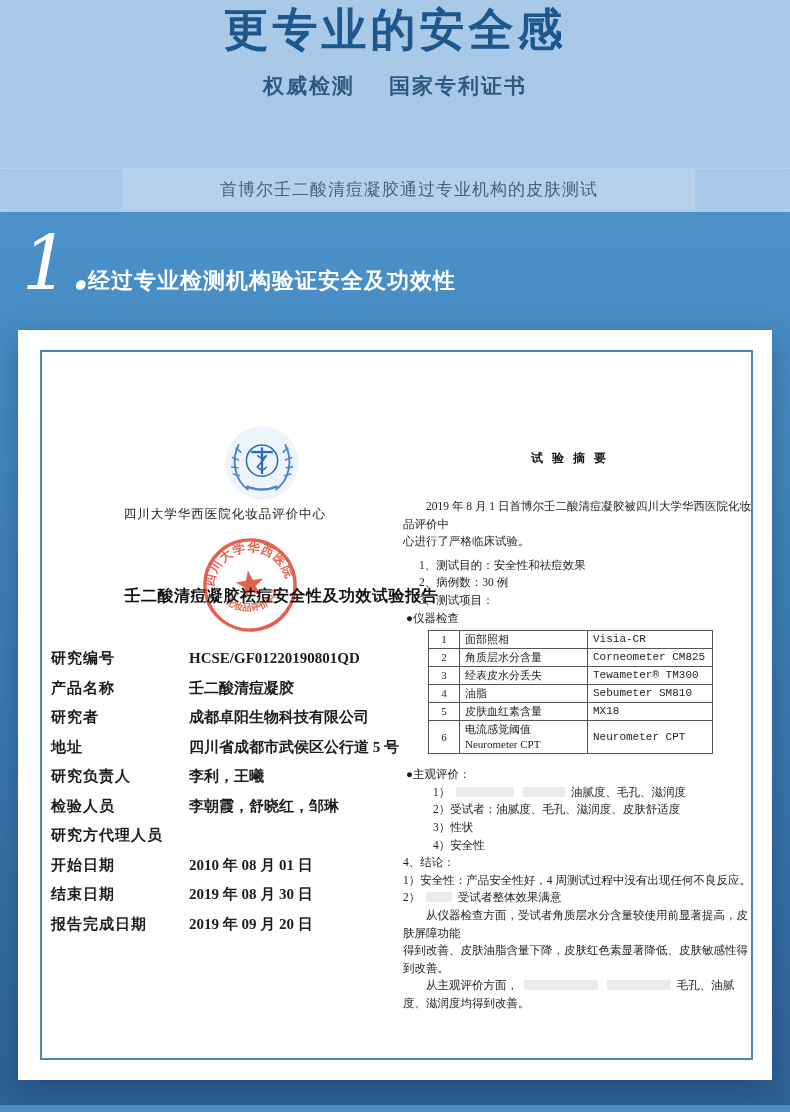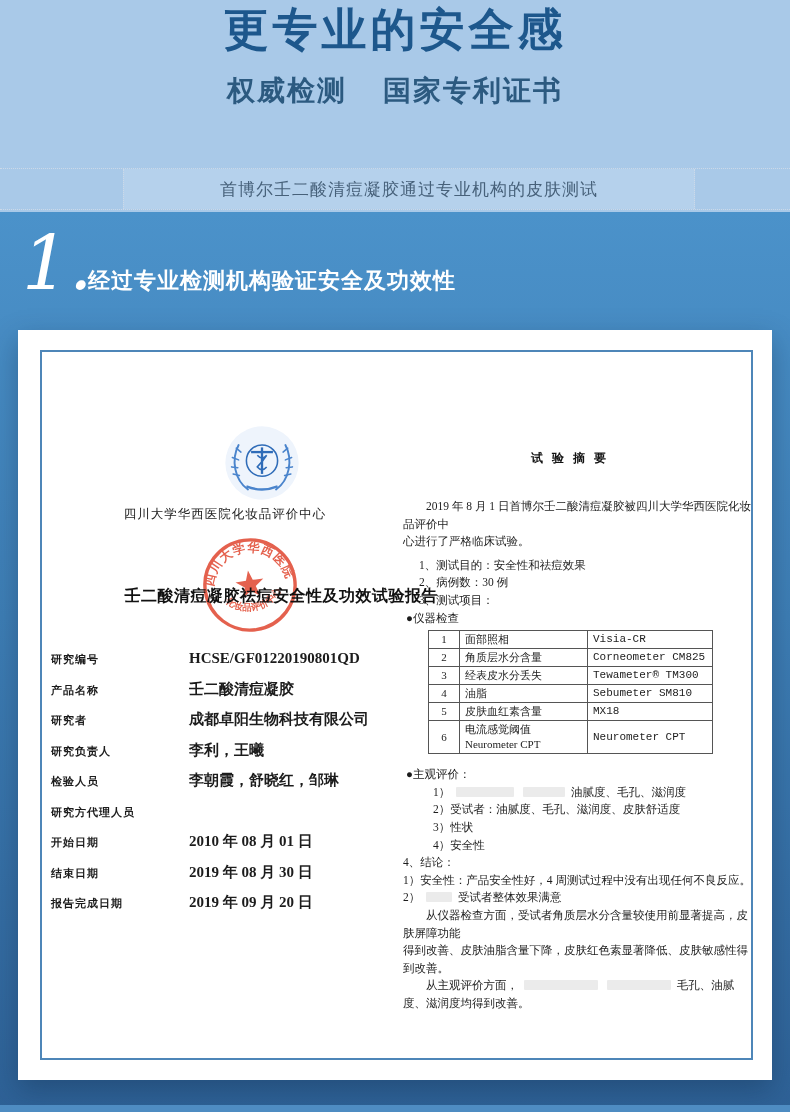--- a/index.html
+++ b/index.html
@@ -3,21 +3,21 @@
 <meta charset="utf-8">
 <style>
   html,body{margin:0;padding:0;background:#dfe7ef;}
   .page{position:relative;width:790px;height:1112px;margin:0 auto;overflow:hidden;
         background:#a9c9e8;font-family:"Liberation Serif","DejaVu Serif",serif;}
 
   
   .hero{position:relative;height:212px;background:#a9c9e8;font-family:"Liberation Sans","DejaVu Sans",sans-serif;}
   .hero-title{text-align:center;font-size:45px;font-weight:700;
               color:#1d578c;letter-spacing:4px;}
-  .hero-sub{margin-top:12px;text-align:center;font-size:28px;font-weight:700;color:#2c5a80;letter-spacing:2px;}
+  .hero-sub{margin-top:12px;text-align:center;font-size:21px;font-weight:700;color:#2c5a80;letter-spacing:2px;}
   .hero-sub span{margin:0 13px;}
   .banner-band{position:absolute;left:0;right:0;top:168px;height:40px;
                border-top:1px dotted #ccd9e8;border-bottom:1px dotted #ccd9e8;}
   .banner-box{position:absolute;left:123px;width:570px;top:0;bottom:0;background:#b5d1ec;
               border-left:1px dotted #ccd9e8;border-right:1px dotted #ccd9e8;
               display:flex;align-items:center;justify-content:center;
               font-size:17px;color:#47617a;letter-spacing:1px;text-align:right;}
 
   
   .blue{position:relative;height:900px;
@@ -34,21 +34,21 @@
   .frame{position:absolute;left:22px;top:20px;right:19px;bottom:20px;border:2px solid #4e86b8;pointer-events:none;}
 
   .logo{position:absolute;left:205px;top:94px;width:78px;height:78px;}
   .org{position:absolute;left:27px;top:176px;width:360px;text-align:center;
        font-size:12.5px;letter-spacing:1px;font-weight:500;color:#222;}
   .stamp{position:absolute;left:183px;top:206px;width:98px;height:98px;z-index:1;transform:rotate(-8deg);}
   .report-title{position:absolute;left:40px;top:256px;width:380px;z-index:2;text-align:right;
        font-size:16px;font-weight:700;color:#111;letter-spacing:0.5px;}
   .fields{position:absolute;left:33px;top:318px;width:370px;z-index:2;}
   .field-row{line-height:20px;margin-bottom:9.5px;white-space:nowrap;}
-  .f-label{display:inline-block;width:138px;font-size:11px;font-weight:700;letter-spacing:1px;}
+  .f-label{display:inline-block;width:138px;font-size:15px;font-weight:700;letter-spacing:1px;}
   .f-value{font-size:15px;font-weight:700;}
 
   
   .rcol{position:absolute;left:385px;top:116px;width:348px;font-size:11.5px;line-height:17.6px;color:#1c1c1c;}
   .sum-title{text-align:center;font-size:12px;font-weight:700;letter-spacing:3px;color:#111;
              padding-right:14px;line-height:24px;margin-bottom:28px;}
   .indent{text-indent:2em;margin:0;}
   .noindent{margin:0;}
   .s-item{padding-left:16px;}
   .bullet{padding-left:3px;}
@@ -131,20 +131,21 @@
           </g>
         </svg>
       </div>
 
       <div class="report-title">壬二酸清痘凝胶祛痘安全性及功效试验报告</div>
 
       <div class="fields">
           <div class="field-row"><span class="f-label">研究编号</span><span class="f-value">HCSE/GF01220190801QD</span></div>
           <div class="field-row"><span class="f-label">产品名称</span><span class="f-value">壬二酸清痘凝胶</span></div>
           <div class="field-row"><span class="f-label">研究者</span><span class="f-value">成都卓阳生物科技有限公司</span></div>
+          <div class="field-row"><span class="f-label">地址</span><span class="f-value">四川省成都市武侯区公行道 5 号</span></div>
           <div class="field-row"><span class="f-label">研究负责人</span><span class="f-value">李利，王曦</span></div>
           <div class="field-row"><span class="f-label">检验人员</span><span class="f-value">李朝霞，舒晓红，邹琳</span></div>
           <div class="field-row"><span class="f-label">研究方代理人员</span><span class="f-value"></span></div>
           <div class="field-row"><span class="f-label">开始日期</span><span class="f-value">2010 年 08 月 01 日</span></div>
           <div class="field-row"><span class="f-label">结束日期</span><span class="f-value">2019 年 08 月 30 日</span></div>
           <div class="field-row"><span class="f-label">报告完成日期</span><span class="f-value">2019 年 09 月 20 日</span></div>
         </div>
 
       <div class="rcol">
         <div class="sum-title">试 验 摘 要</div>

